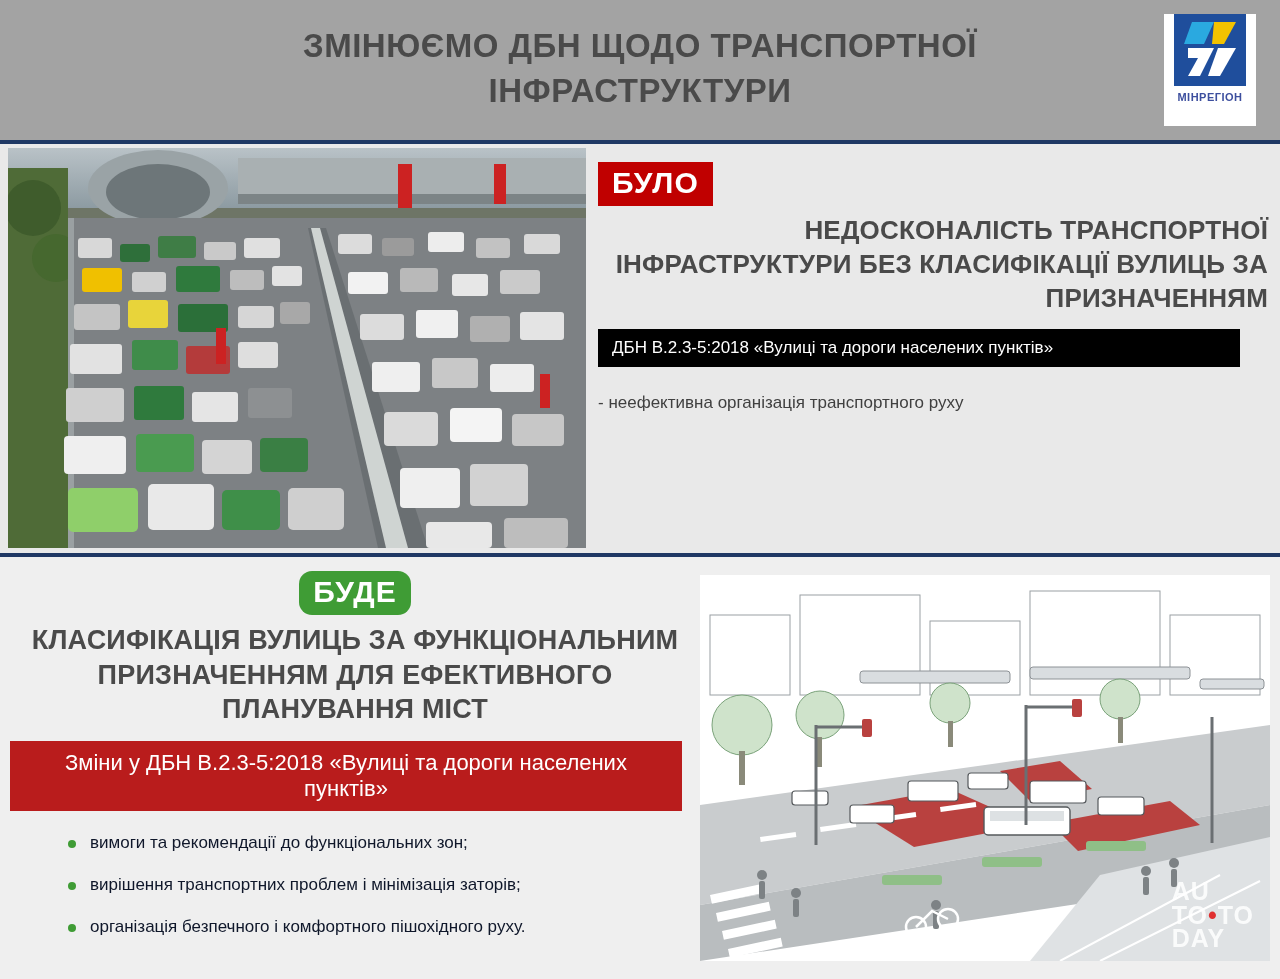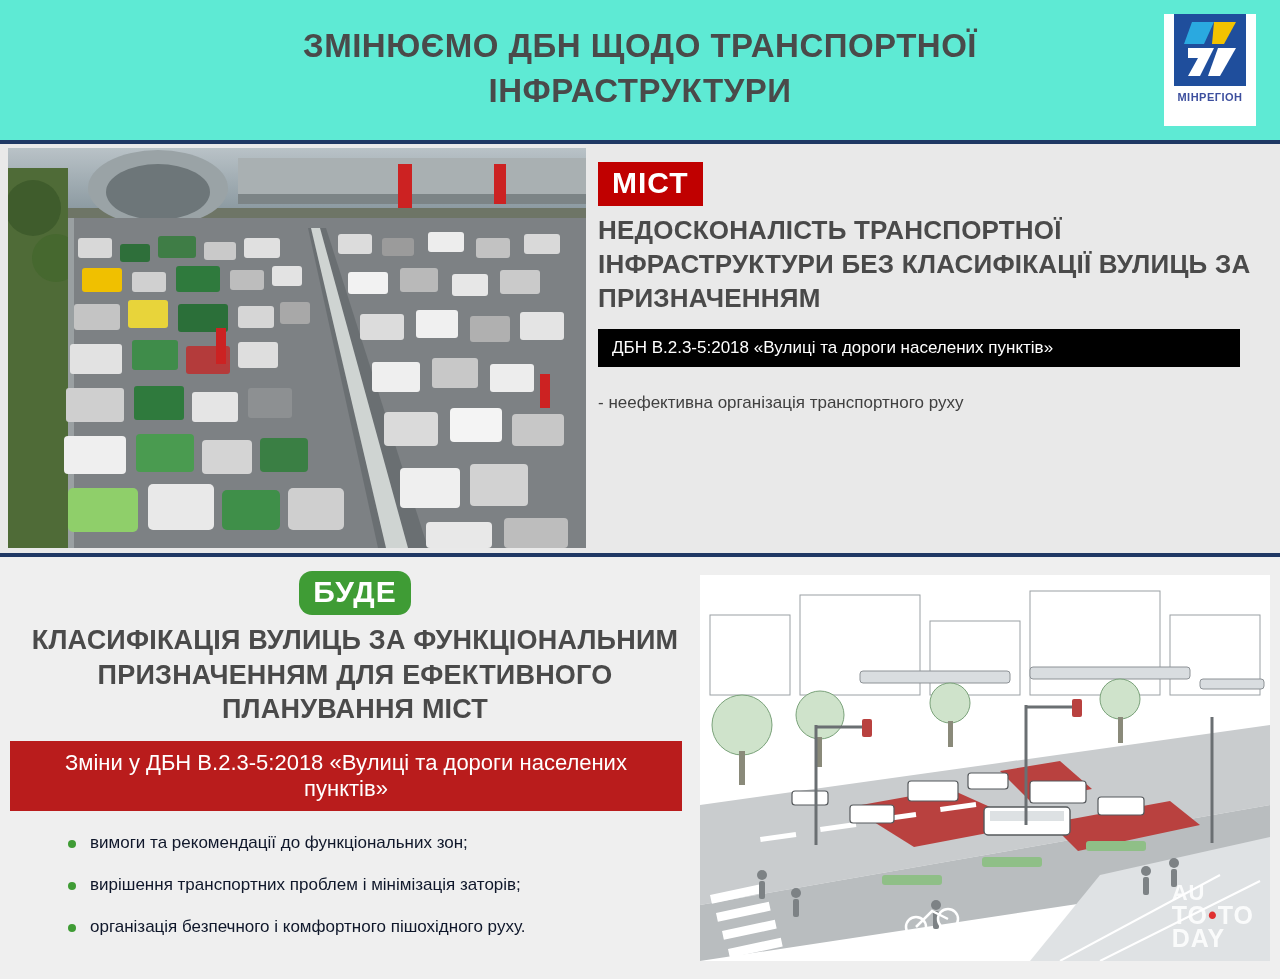--- a/index.html
+++ b/index.html
@@ -7,21 +7,21 @@
     width: 1280px; height: 979px;
     background: #ffffff;
     font-family: "Liberation Sans", sans-serif;
     overflow: hidden;
   }
   .slide { position: relative; width: 1280px; height: 979px; background: #ffffff; }
 
   
   .header {
     position: absolute; left: 0; top: 0; width: 1280px; height: 148px;
-    background: #5eead4;
+    background: #a3a3a3;
   }
   .header-title {
     position: absolute; left: 150px; top: 24px; width: 980px;
     text-align: center;
     font-size: 33px; font-weight: bold; letter-spacing: 0.5px;
     color: #4a4a4a; line-height: 1.35;
     text-transform: uppercase;
   }
   .logo-box {
     position: absolute; right: 24px; top: 14px; width: 92px; height: 112px;
@@ -45,21 +45,21 @@
   .tag {
     display: inline-block; padding: 4px 14px 6px 14px;
     font-size: 30px; font-weight: bold; color: #ffffff; letter-spacing: 1px;
   }
   .tag-red { background: #c00000; }
   .tag-green { background: #3f9c35; border-radius: 13px; }
 
   .b1-heading {
     margin-top: 8px;
     font-size: 26px; font-weight: bold; color: #4a4a4a; line-height: 1.3;
-    letter-spacing: 0.2px; text-transform: uppercase;
+    letter-spacing: 0.2px; text-transform: uppercase; text-align: right;
   }
   .bar-red {
     margin-top: 14px; background: #000000; color: #ffffff;
     font-size: 17px; padding: 9px 14px; width: 642px;
   }
   .b1-bullet {
     margin-top: 26px; font-size: 17px; color: #404040;
   }
 
   
@@ -86,21 +86,21 @@
     position: absolute; left: 700px; top: 18px; width: 570px; height: 386px;
     background: #ffffff; overflow: hidden;
   }
 
   
   .watermark {
     position: absolute; right: 16px; bottom: 10px;
     color: rgba(255,255,255,0.85); font-weight: bold; line-height: 0.95;
     text-align: left; letter-spacing: 1px;
   }
-  .wm-l1 { font-size: 22px; }
+  .wm-l1 { font-size: 25px; }
   .wm-l2 { font-size: 25px; }
   .wm-l3 { font-size: 25px; }
   .wm-dot { color: #e03030; }
 </style>
 </head>
 <body>
 
 <div class="slide">
 
   <div class="header">
@@ -211,21 +211,21 @@
         </g>
 
         <rect x="390" y="16" width="14" height="44" fill="#c22"></rect>
         <rect x="486" y="16" width="12" height="40" fill="#c22"></rect>
         <rect x="208" y="180" width="10" height="36" fill="#cc2222"></rect>
         <rect x="532" y="226" width="10" height="34" fill="#cc2222"></rect>
       </svg>
     </div>
 
     <div class="b1-content">
-      <div class="tag tag-red">МІСТ</div>
+      <div class="tag tag-red">БУЛО</div>
       <div class="b1-heading">НЕДОСКОНАЛІСТЬ ТРАНСПОРТНОЇ ІНФРАСТРУКТУРИ БЕЗ КЛАСИФІКАЦІЇ ВУЛИЦЬ ЗА ПРИЗНАЧЕННЯМ</div>
       <div class="bar-red">ДБН В.2.3-5:2018 «Вулиці та дороги населених пунктів»</div>
       <div class="b1-bullet">- неефективна організація транспортного руху</div>
     </div>
   </div>
 
   <div class="rule-mid"></div>
 
   <div class="block-2">
 

